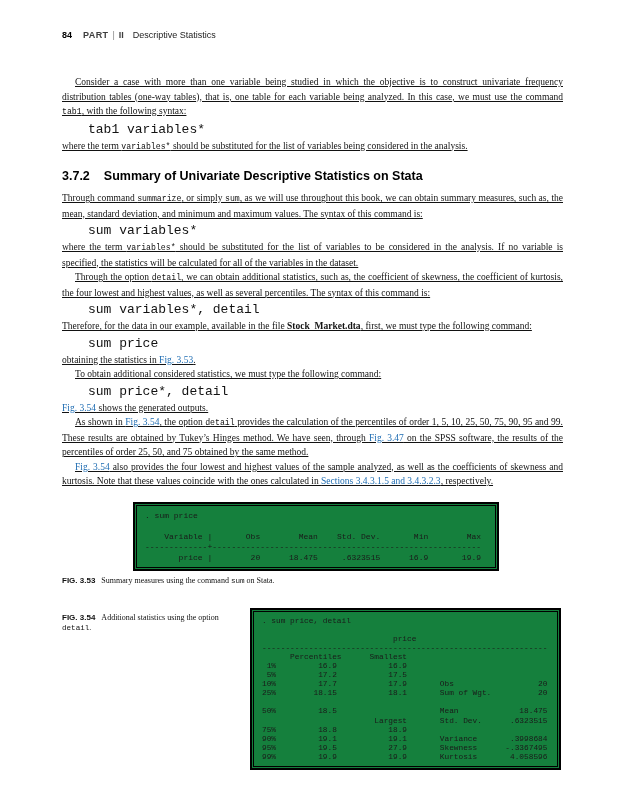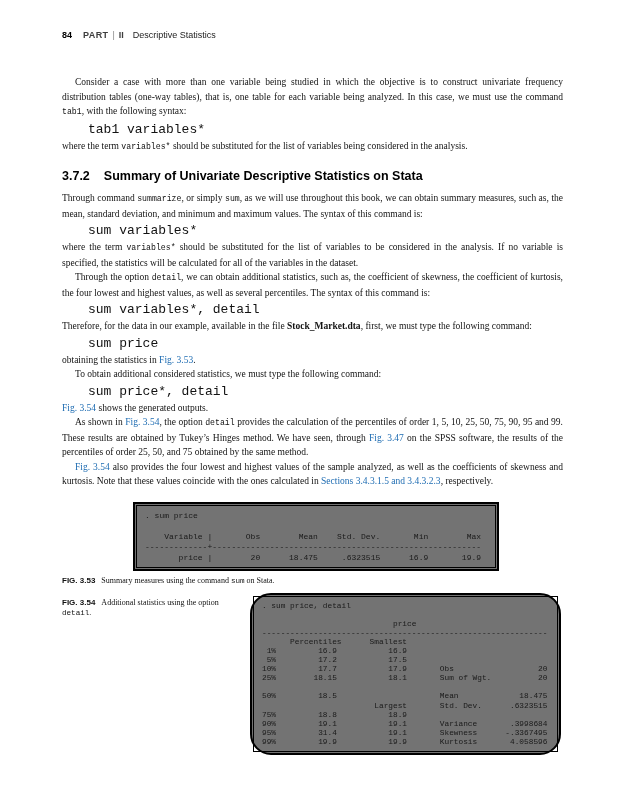--- a/index.html
+++ b/index.html
@@ -14,53 +14,53 @@
   .pgnum { font-weight:bold; color:#000; margin-right:11px; }
   .part-label { font-weight:bold; color:#3d3d3d; letter-spacing:.4px; }
   .part-div { color:#8a8a8a; margin:0 4px; font-weight:normal; }
   .part-num { font-weight:bold; color:#3d3d3d; margin-right:9px;text-align:right; }
   .part-title { color:#1c1c1c; }
 
   .body-col {
     position:absolute; top:62px; left:62px; width:501px;
     font-size:9.5px; line-height:14.5px; text-align:justify;
   }
-  p.para { margin:0; }
+  p.para { margin:0;text-decoration:underline; }
   p.indent { text-indent:13px; }
   p.first { margin-top:13px; }
   .icode { font-family:"Liberation Mono", monospace; font-size:8.2px; }
   .bfile { font-weight:bold; }
   .xref { color:#1e6cb2; text-decoration:none; cursor:pointer; }
   .codeblock {
     font-family:"Liberation Mono", monospace; font-size:13px; line-height:11px;
     margin:4px 0 4px 26px; white-space:pre;
   }
   h2.section {
     font-family:"Liberation Sans", sans-serif; font-size:12.5px; font-weight:bold;
     margin:15px 0 7px 0; line-height:15px; text-align:left; color:#000;
   }
   .secnum { margin-right:14px; }
 
-  .stata-box { border:2px solid #000; background:#737373; }
+  .stata-box { border:2px solid #000; background:#15803d; }
   .stata-inner { border:1px solid #000; margin:1px; padding:5px 8px 4px 8px; }
   .stata-line { font-family:"Liberation Mono", monospace; white-space:pre; color:#1a1a1a; }
 
   .fig353-wrap { margin:13px 0 0 71px; width:366px; }
   .f353 .stata-line { font-size:8px; line-height:10.5px; min-height:10.5px; }
 
   .caption {
     font-size:8px; line-height:10.5px; margin:5px 0 0 0; text-align:left; color:#111;
   }
   .caption-353 { margin-left:0; }
   .figlabel { font-family:"Liberation Sans", sans-serif; font-weight:bold; margin-right:6px; }
   .caption .icode { font-size:7.6px; }
 
-  .fig354-row { display:flex; align-items:flex-start; margin-top:6px; }
+  .fig354-row { display:flex; align-items:flex-start; margin-top:21px; }
   .fig354-caption { width:188px; box-sizing:border-box; padding-right:10px; }
-  .f354-box { width:311px; box-sizing:border-box; flex:none;border-radius:21px; }
+  .f354-box { width:311px; box-sizing:border-box; flex:none; }
   .f354 .stata-line { font-size:7.8px; line-height:9.1px; min-height:9.1px; }
 </style>
 </head>
 <body>
 
 <div class="page">
 
   <div class="running-header">
     <span class="pgnum">84</span><span class="part-label">PART</span><span class="part-div">|</span><span class="part-num">II</span><span class="part-title">Descriptive Statistics</span>
   </div>
@@ -125,20 +125,20 @@
           <div class="stata-line">      Percentiles      Smallest</div>
           <div class="stata-line"> 1%         16.9           16.9</div>
           <div class="stata-line"> 5%         17.2           17.5</div>
           <div class="stata-line">10%         17.7           17.9       Obs                  20</div>
           <div class="stata-line">25%        18.15           18.1       Sum of Wgt.          20</div>
           <div class="stata-line"></div>
           <div class="stata-line">50%         18.5                      Mean             18.475</div>
           <div class="stata-line">                        Largest       Std. Dev.      .6323515</div>
           <div class="stata-line">75%         18.8           18.9</div>
           <div class="stata-line">90%         19.1           19.1       Variance       .3998684</div>
-          <div class="stata-line">95%         31.4           19.1       Skewness      -.3367495</div>
+          <div class="stata-line">95%         19.5           27.9       Skewness      -.3367495</div>
           <div class="stata-line">99%         19.9           19.9       Kurtosis       4.058596</div>
         </div>
       </div>
     </div>
 
   </div>
 </div>
 
 </body></html>

